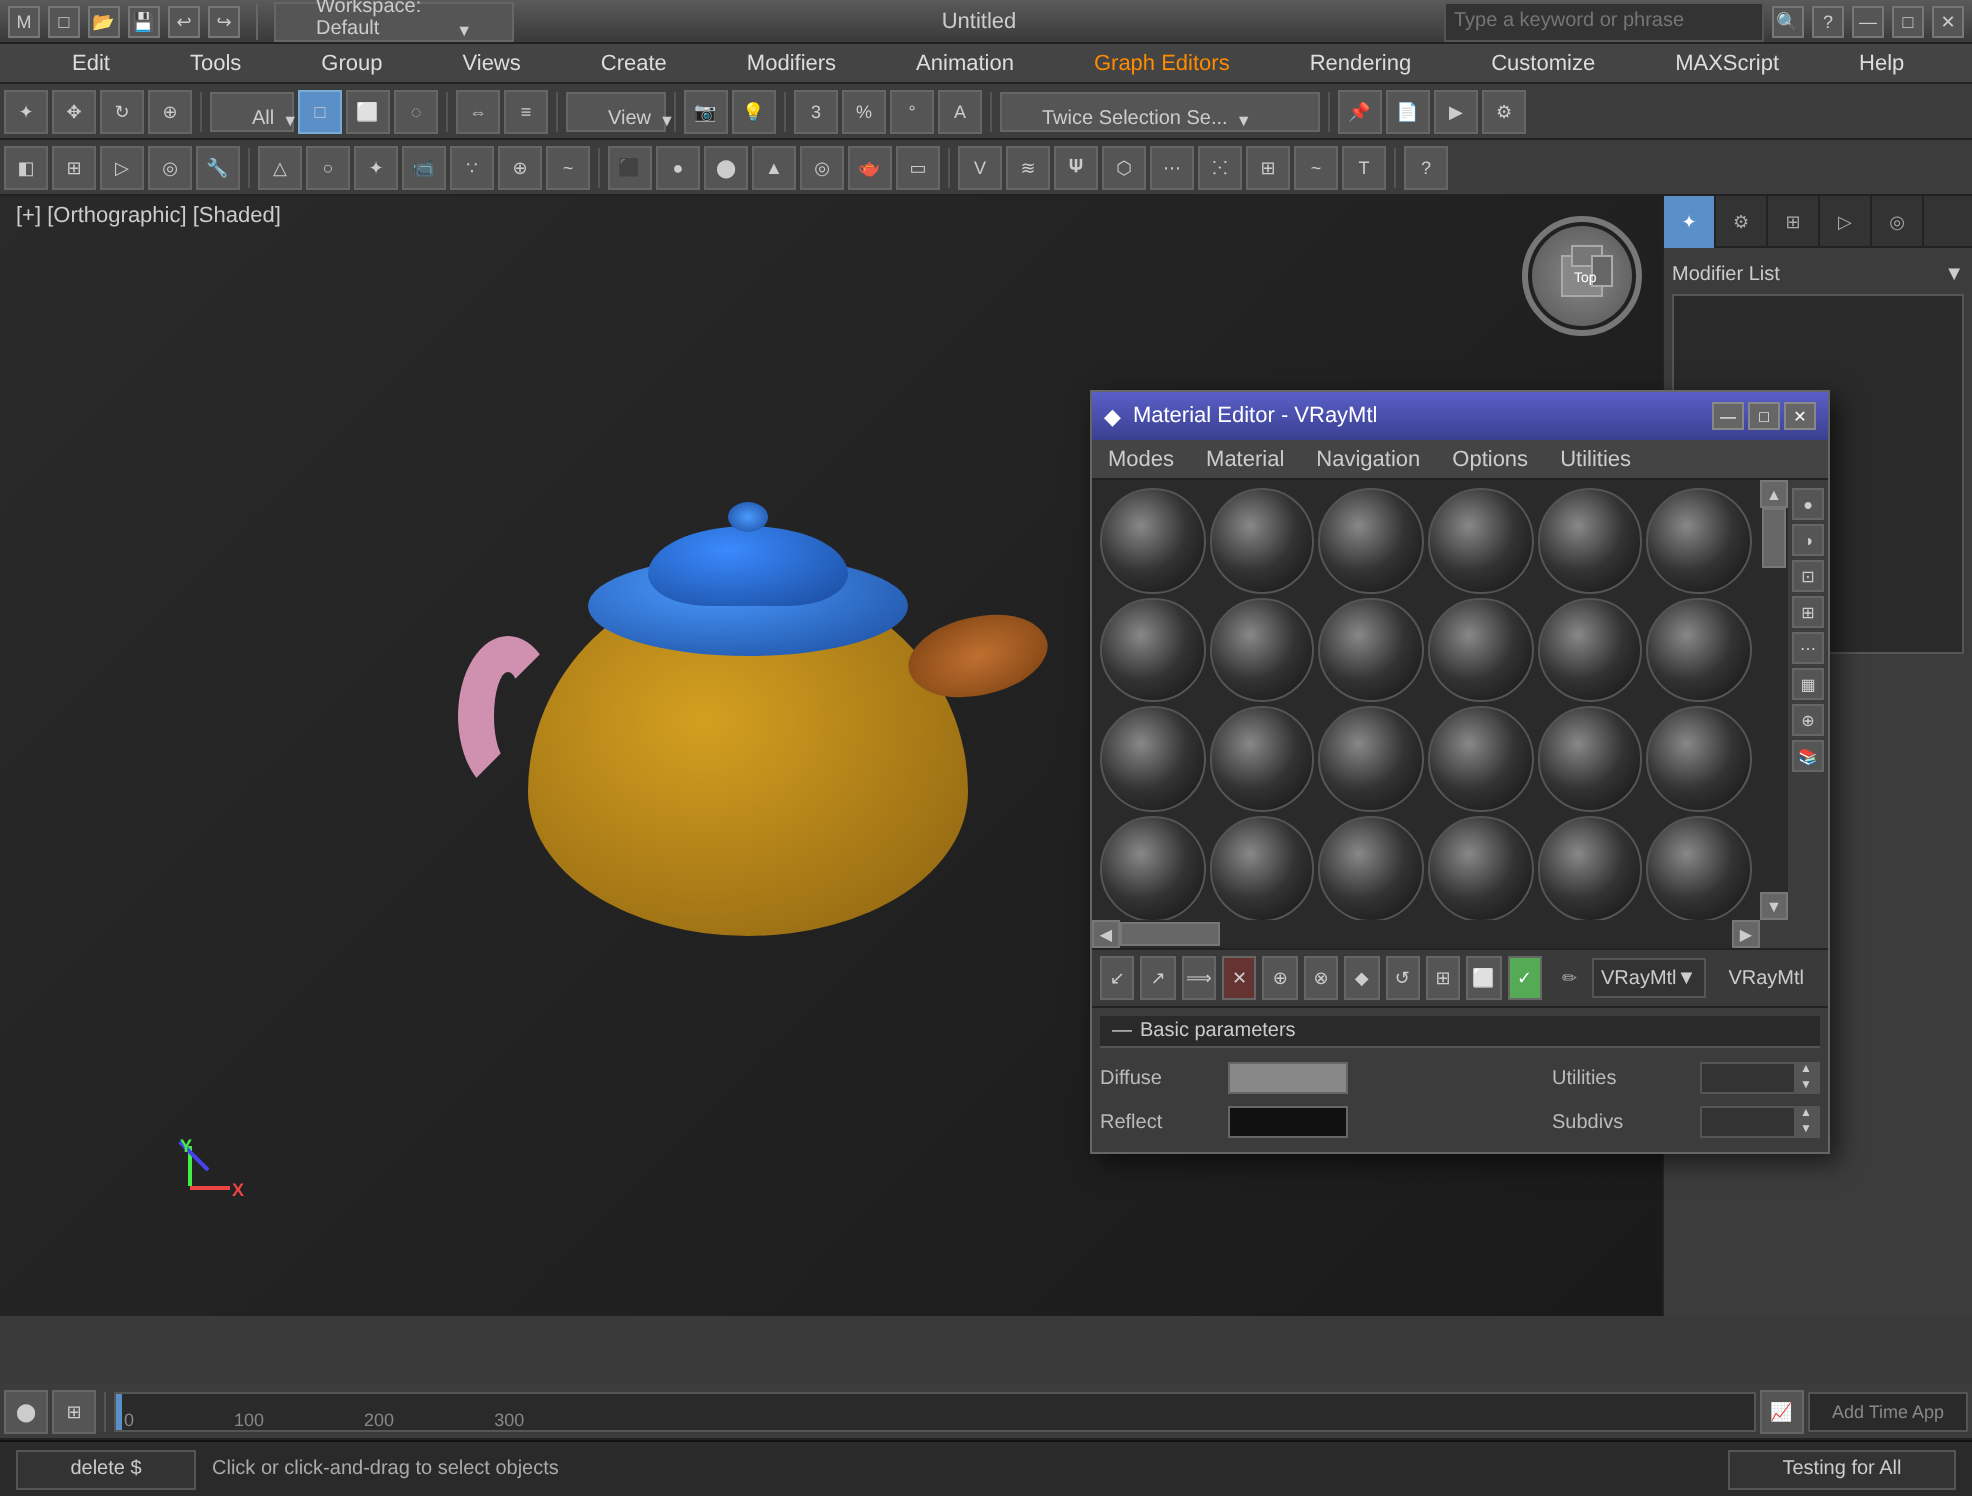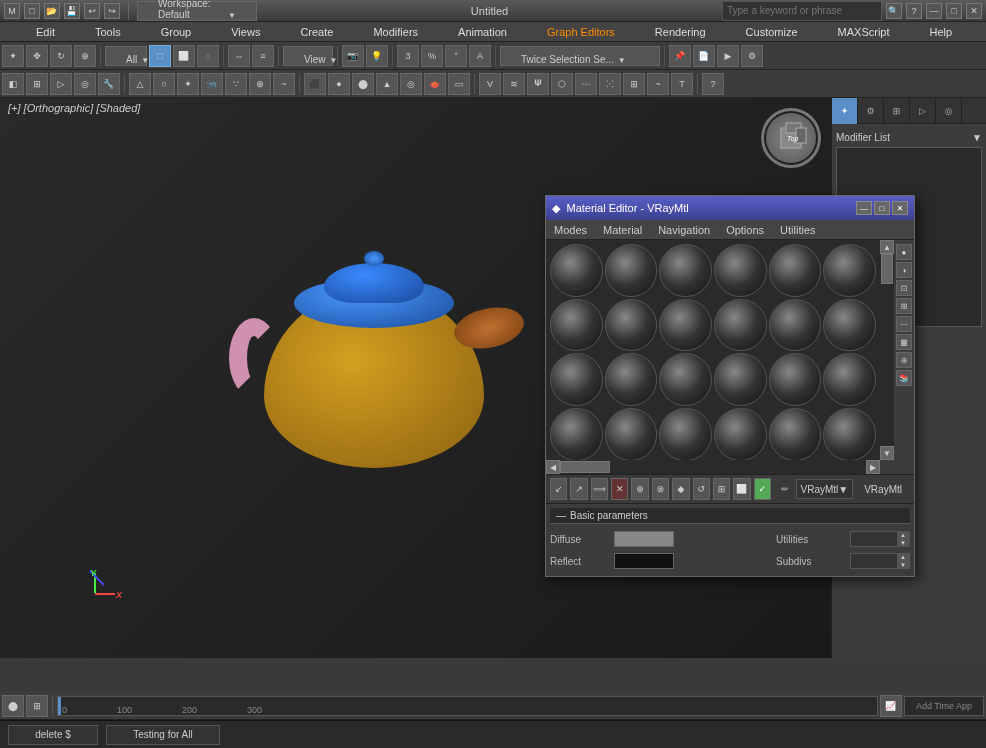--- a/index.html
+++ b/index.html
@@ -117,21 +117,20 @@
       left: 8px;
       color: #ccc;
       font-size: 11px;
       z-index: 2;
     }
     .viewport-canvas {
       width: 100%; height: 100%;
       background: linear-gradient(135deg, #2a2a2a 0%, #1a1a1a 100%);
       position: relative;
       overflow: hidden;
-      font-style: italic;
     }
 
     
     .teapot-wrapper {
       position: absolute;
       top: 50%; left: 45%;
       transform: translate(-50%, -50%);
     }
     .teapot-body {
       width: 220px; height: 180px;
@@ -814,17 +813,18 @@
       <div class="tool-btn">▶</div>
       <div class="tool-btn">⏩</div>
       <div class="tool-btn">⏭</div>
     </div>
   </div>
 
   <div id="app-statusbar">
     <div style="width:90px; height:20px; background:#333; border:1px solid #555; display:flex; align-items:center; justify-content:center;">
       <span style="font-size:10px; color:#ccc;">delete $</span>
     </div>
+    <span style="flex:1;">Click or click-and-drag to select objects</span>
     <div style="width:114px; height:20px; background:#333; border:1px solid #555; display:flex; align-items:center; justify-content:center;">
       <span style="font-size:10px; color:#ccc;">Testing for All</span>
     </div>
   </div>
 </div>
 
 </body></html>

